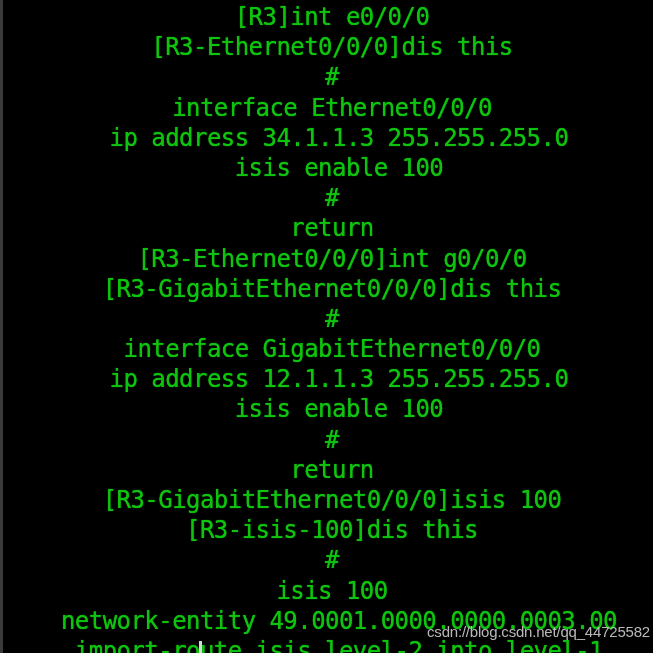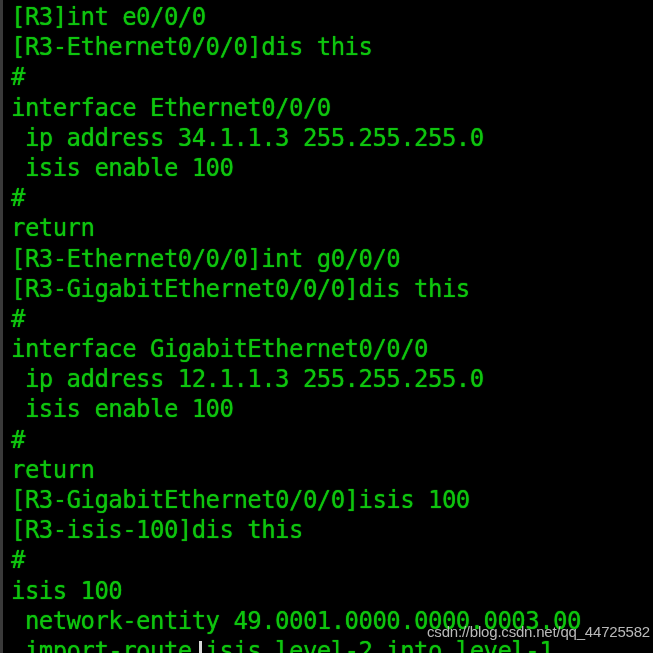--- a/index.html
+++ b/index.html
@@ -40,20 +40,21 @@
     display: block;
     height: 30.2px;
     line-height: 30.2px;
     font-size: 24px;
     letter-spacing: -0.55px;
     color: #0ec40e;
     white-space: pre;
     padding-left: 11px;
     text-shadow: 0 0 1px #0ec40e;
     font-family: "DejaVu Sans Mono", "Liberation Mono", monospace;
+    text-align: center;
   }
   #watermark {
     position: absolute;
     right: 3px;
     top: 623px;
     color: #b9b9b9;
     font-family: "Liberation Sans", "DejaVu Sans", sans-serif;
     font-size: 15px;
     letter-spacing: -0.2px;
     z-index: 4;

